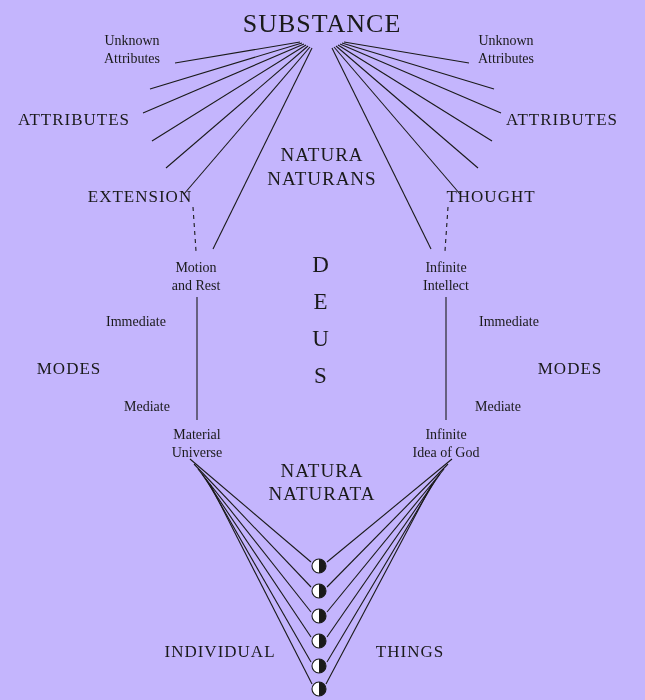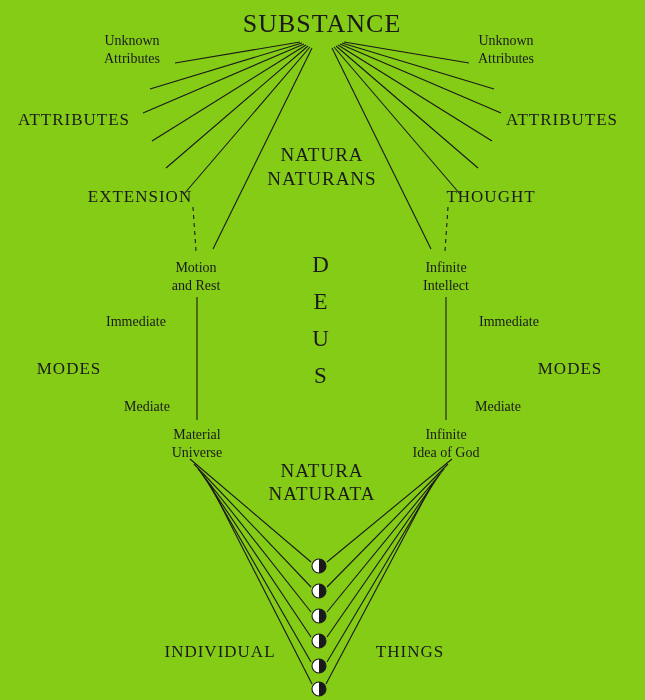--- a/index.html
+++ b/index.html
@@ -4,21 +4,21 @@
 <style>
   html, body {
     margin: 0;
     padding: 0;
     background: #ffffff;
   }
   .page {
     position: relative;
     width: 645px;
     height: 700px;
-    background: #84cc16;
+    background: #c4b5fd;
     overflow: hidden;
     text-align: center;
   }
   svg text {
     font-family: "Liberation Serif", "DejaVu Serif", serif;
     fill: #1a1a1a;
   }
   .t-title   { font-size: 26px; letter-spacing: 1px; }
   .t-caps    { font-size: 17px; letter-spacing: 1px; }
   .t-caps-lg { font-size: 19px; letter-spacing: 1px; }

